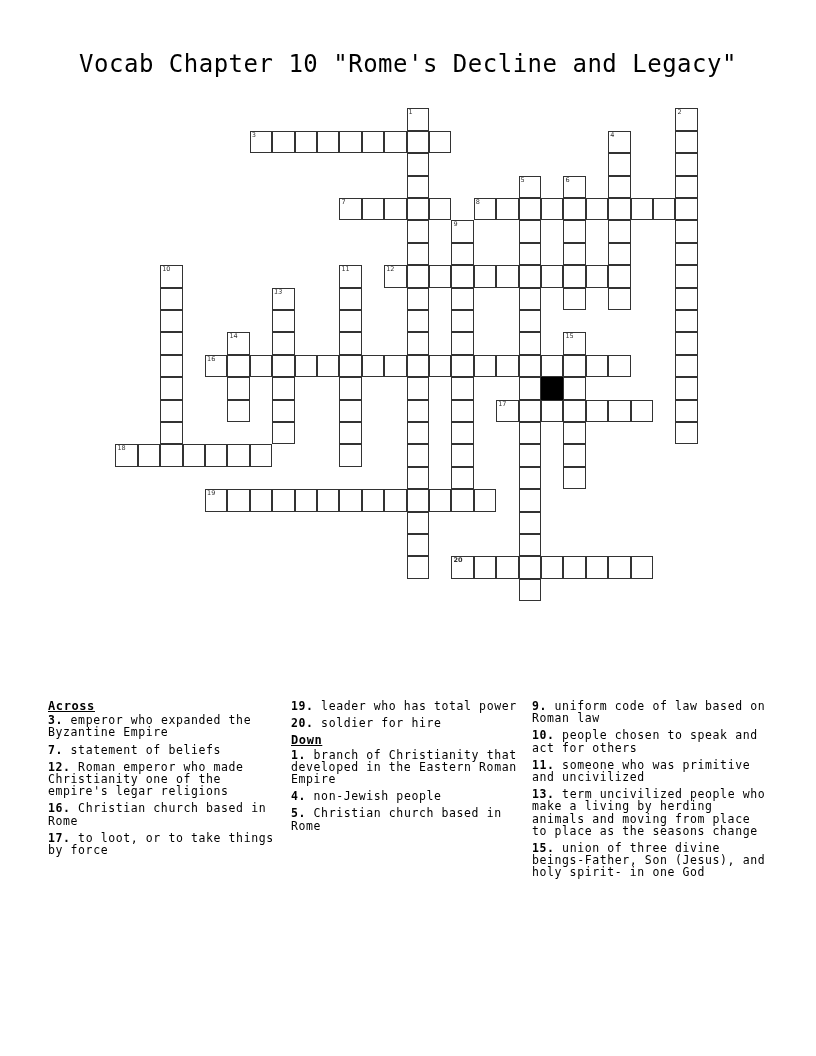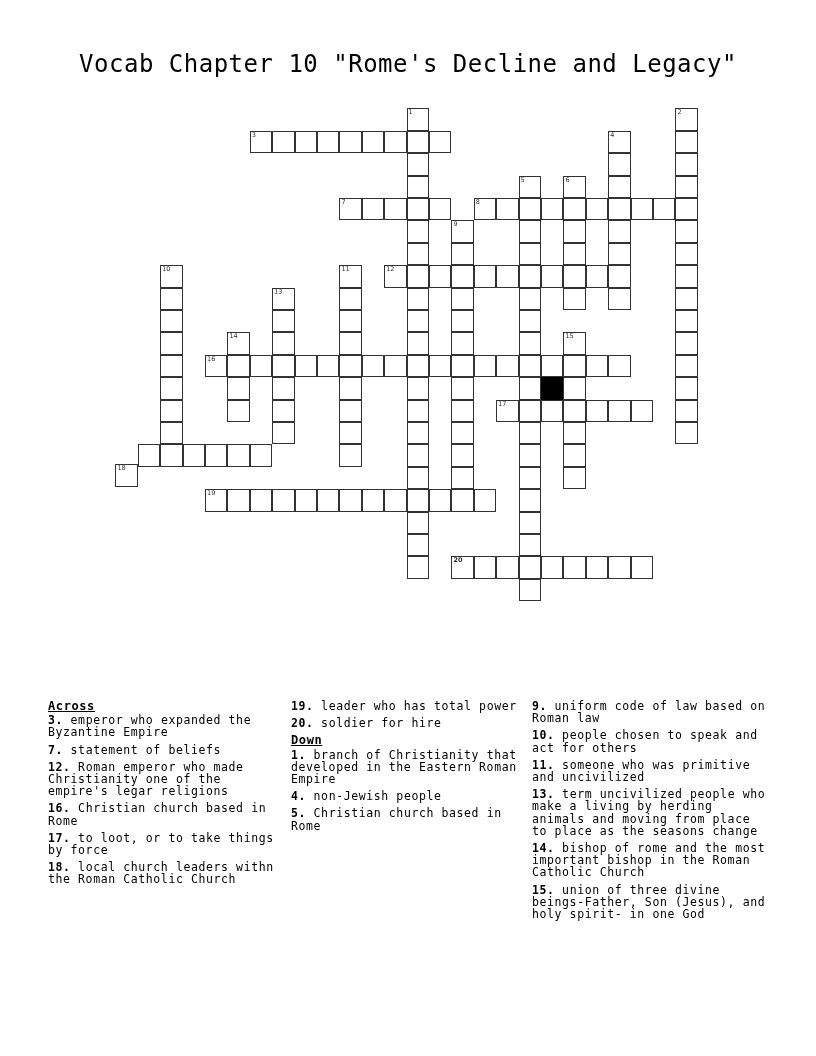--- a/index.html
+++ b/index.html
@@ -208,21 +208,21 @@
     <div class="cell" style="left: 425.6px; top: 246.4px;"></div>
     <div class="cell" style="left: 470.4px; top: 246.4px;"></div>
     <div class="cell" style="left: 492.8px; top: 246.4px;"></div>
     <div class="cell" style="left: 380.8px; top: 291.2px;">
       <span class="num">17</span>
     </div>
     <div class="cell" style="left: 425.6px; top: 291.2px;"></div>
     <div class="cell" style="left: 470.4px; top: 291.2px;"></div>
     <div class="cell" style="left: 492.8px; top: 291.2px;"></div>
     <div class="cell" style="left: 515.2px; top: 291.2px;"></div>
-    <div class="cell" style="left: 0px; top: 356px; text-align: right;">
+    <div class="cell" style="left: 0px; top: 336px; text-align: right;">
       <span class="num">18</span>
     </div>
     <div class="cell" style="left: 22.4px; top: 336px;"></div>
     <div class="cell" style="left: 67.2px; top: 336px;"></div>
     <div class="cell" style="left: 89.6px; top: 336px;"></div>
     <div class="cell" style="left: 112px; top: 336px;"></div>
     <div class="cell" style="left: 134.4px; top: 336px;"></div>
     <div class="cell" style="left: 89.6px; top: 380.8px;">
       <span class="num">19</span>
     </div>
@@ -250,31 +250,29 @@
   </div>
 
 <div class="clues">
   <div class="col col1">
     <span class="hdr">Across</span>
     <div class="clue"><b>3.</b> <span>emperor who expanded the Byzantine Empire</span></div>
     <div class="clue"><b>7.</b> <span>statement of beliefs</span></div>
     <div class="clue"><b>12.</b> <span>Roman emperor who made Christianity one of the empire's legar religions</span></div>
     <div class="clue"><b>16.</b> <span>Christian church based in Rome</span></div>
     <div class="clue"><b>17.</b> <span>to loot, or to take things by force</span></div>
-    <div class="clue"><b>18.</b> <span>local church leaders withn the Roman Catholic Church</span></div>
   </div>
   <div class="col col2">
     <div class="clue"><b>19.</b> <span>leader who has total power</span></div>
     <div class="clue"><b>20.</b> <span>soldier for hire</span></div>
     <span class="hdr">Down</span>
     <div class="clue"><b>1.</b> <span>branch of Christianity that developed in the Eastern Roman Empire</span></div>
     <div class="clue"><b>4.</b> <span>non-Jewish people</span></div>
     <div class="clue"><b>5.</b> <span>Christian church based in Rome</span></div>
   </div>
   <div class="col col3">
     <div class="clue"><b>9.</b> <span>uniform code of law based on Roman law</span></div>
     <div class="clue"><b>10.</b> <span>people chosen to speak and act for others</span></div>
     <div class="clue"><b>11.</b> <span>someone who was primitive and uncivilized</span></div>
     <div class="clue"><b>13.</b> <span>term uncivilized people who make a living by herding animals and moving from place to place as the seasons change</span></div>
-    <div class="clue"><b>14.</b> <span>bishop of rome and the most important bishop in the Roman Catholic Church</span></div>
     <div class="clue"><b>15.</b> <span>union of three divine beings-Father, Son (Jesus), and holy spirit- in one God</span></div>
   </div>
 </div>
 
 </body></html>

